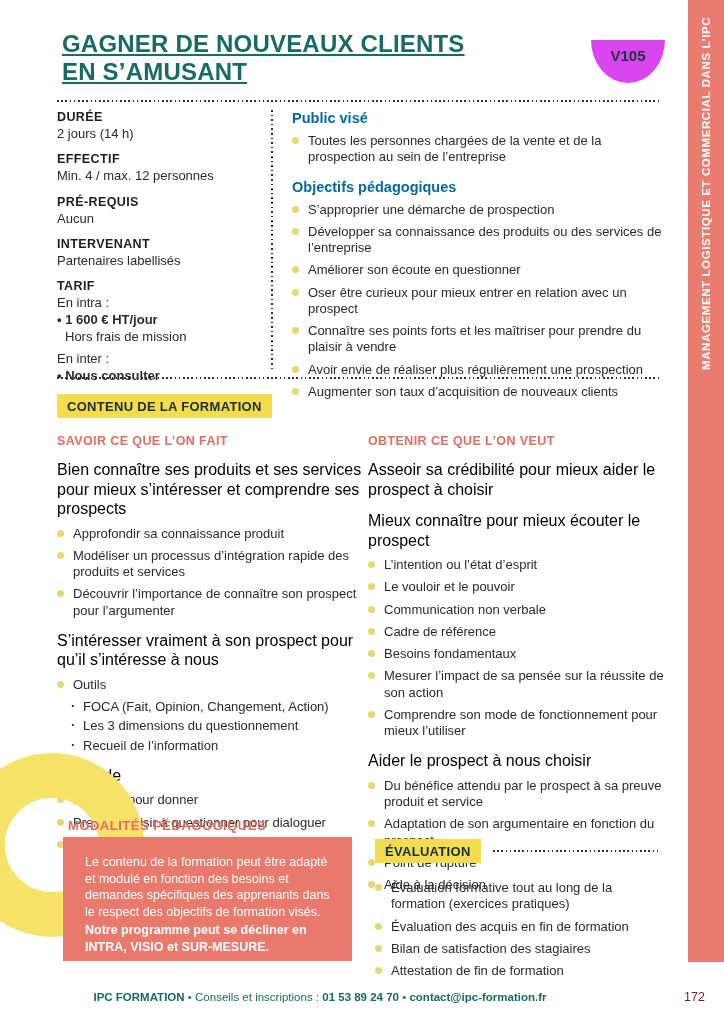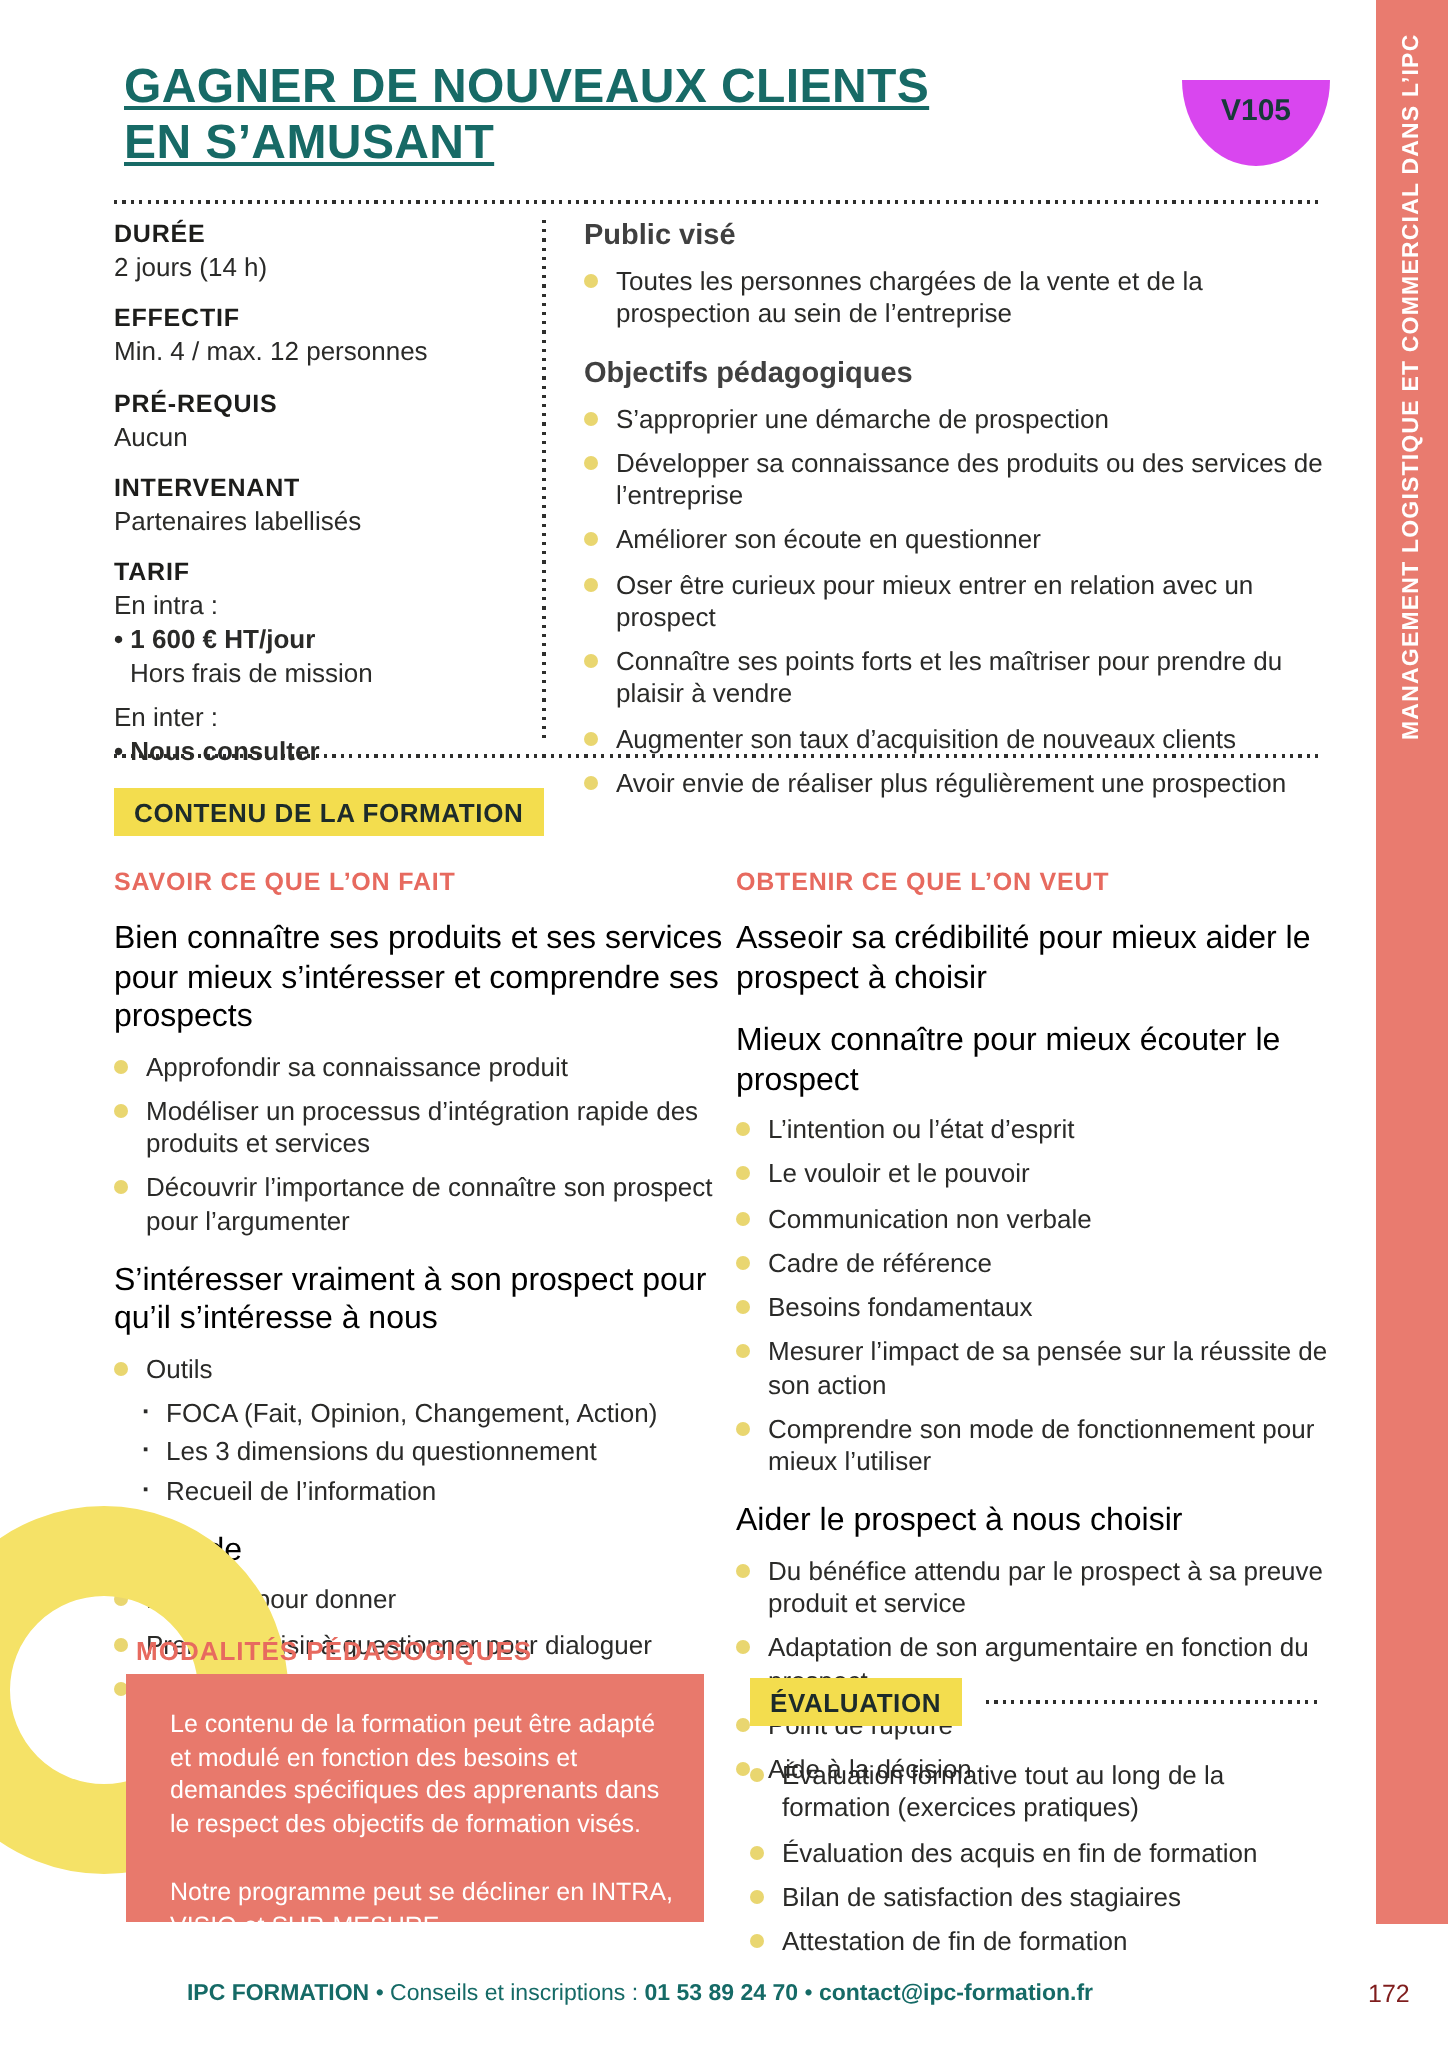--- a/index.html
+++ b/index.html
@@ -30,21 +30,21 @@
   .info-col { position:absolute; left:57px; top:110px; width:208px; }
   .info-group { margin-bottom:10px; }
   .info-label { font-weight:bold; font-size:12.5px; letter-spacing:0.4px; color:#1d1d1b; margin-bottom:2px; }
   .info-value { font-size:13px; line-height:1.25; }
   .tarif-line { font-size:13px; line-height:1.3; }
   .tarif-bold { font-weight:bold; }
   .tarif-indent { padding-left:8px; }
 
   
   .top-right { position:absolute; left:292px; top:110px; width:372px; }
-  .teal-h { color:#404040; font-weight:bold; font-size:14.5px; margin-bottom:7px; }
+  .teal-h { color:#0369a1; font-weight:bold; font-size:14.5px; margin-bottom:7px; }
   .mt { margin-top:13px; }
 
   ul.blist { list-style:none; }
   ul.blist li { position:relative; padding-left:16px; font-size:13px; line-height:1.25; margin-bottom:6px; }
   .dot { position:absolute; left:0; top:4px; width:7px; height:7px; border-radius:50%; background:#e9d670; }
   ul.blist li.subli { padding-left:26px; margin-bottom:3px; }
   .middot { position:absolute; left:14px; top:-1px; font-weight:bold; color:#2a2a28; }
 
   
   .yellow-label { display:inline-block; background:#f3dd4e; color:#1d2b2a; font-weight:bold;
@@ -56,21 +56,21 @@
   .sub-h { font-weight:normal; font-size:16px; line-height:1.22; margin:12px 0 7px 0; color:#000000; }
   .sub-h.first { margin-top:0; }
 
   
   .donut { position:absolute; left:-40px; top:753px; width:184px; height:184px; border-radius:50%;
     border:45px solid #f5e267; background:transparent; }
   .modal-h { position:absolute; left:68px; top:818px; color:#e76a5f; font-weight:bold;
     font-size:13px; letter-spacing:0.5px; }
   .modal-box { position:absolute; left:63px; top:837px; width:289px; height:124px; background:#e8796c;
     color:#ffffff; padding:17px 14px 12px 22px; font-size:12.5px; line-height:1.32; }
-  .modal-box p + p { margin-top:18px; }
+  .modal-box p + p { margin-top:2px;font-weight:bold; }
 
   .eval-row { position:absolute; left:375px; top:839px; width:286px; display:flex; align-items:center; }
   .eval-dots { flex:1; height:2px; margin-left:12px;
     background-image:repeating-linear-gradient(90deg,#2e2e2c 0 1.6px,transparent 1.6px 4.2px); }
   .eval-list { position:absolute; left:375px; top:880px; width:292px; }
 
   
   .footer { position:absolute; left:0; top:991px; width:640px; text-align:center;
     color:#156a66; font-size:11.5px; }
   .footer b { font-weight:bold; }
@@ -128,22 +128,22 @@
     <ul class="blist">
       <li><span class="dot"></span><span>Toutes les personnes chargées de la vente et de la prospection au sein de l’entreprise</span></li>
     </ul>
     <div class="teal-h mt">Objectifs pédagogiques</div>
     <ul class="blist">
       <li><span class="dot"></span><span>S’approprier une démarche de prospection</span></li>
       <li><span class="dot"></span><span>Développer sa connaissance des produits ou des services de l’entreprise</span></li>
       <li><span class="dot"></span><span>Améliorer son écoute en questionner</span></li>
       <li><span class="dot"></span><span>Oser être curieux pour mieux entrer en relation avec un prospect</span></li>
       <li><span class="dot"></span><span>Connaître ses points forts et les maîtriser pour prendre du plaisir à vendre</span></li>
+      <li><span class="dot"></span><span>Avoir envie de réaliser plus régulièrement une prospection</span></li>
       <li><span class="dot"></span><span>Augmenter son taux d’acquisition de nouveaux clients</span></li>
-      <li><span class="dot"></span><span>Avoir envie de réaliser plus régulièrement une prospection</span></li>
     </ul>
   </div>
 
   <div class="dotline" style="left:57px; top:377px; width:604px;"></div>
 
   <div class="contenu-label-wrap">
     <span class="yellow-label">CONTENU DE LA FORMATION</span>
   </div>
 
   <div class="col-left">

